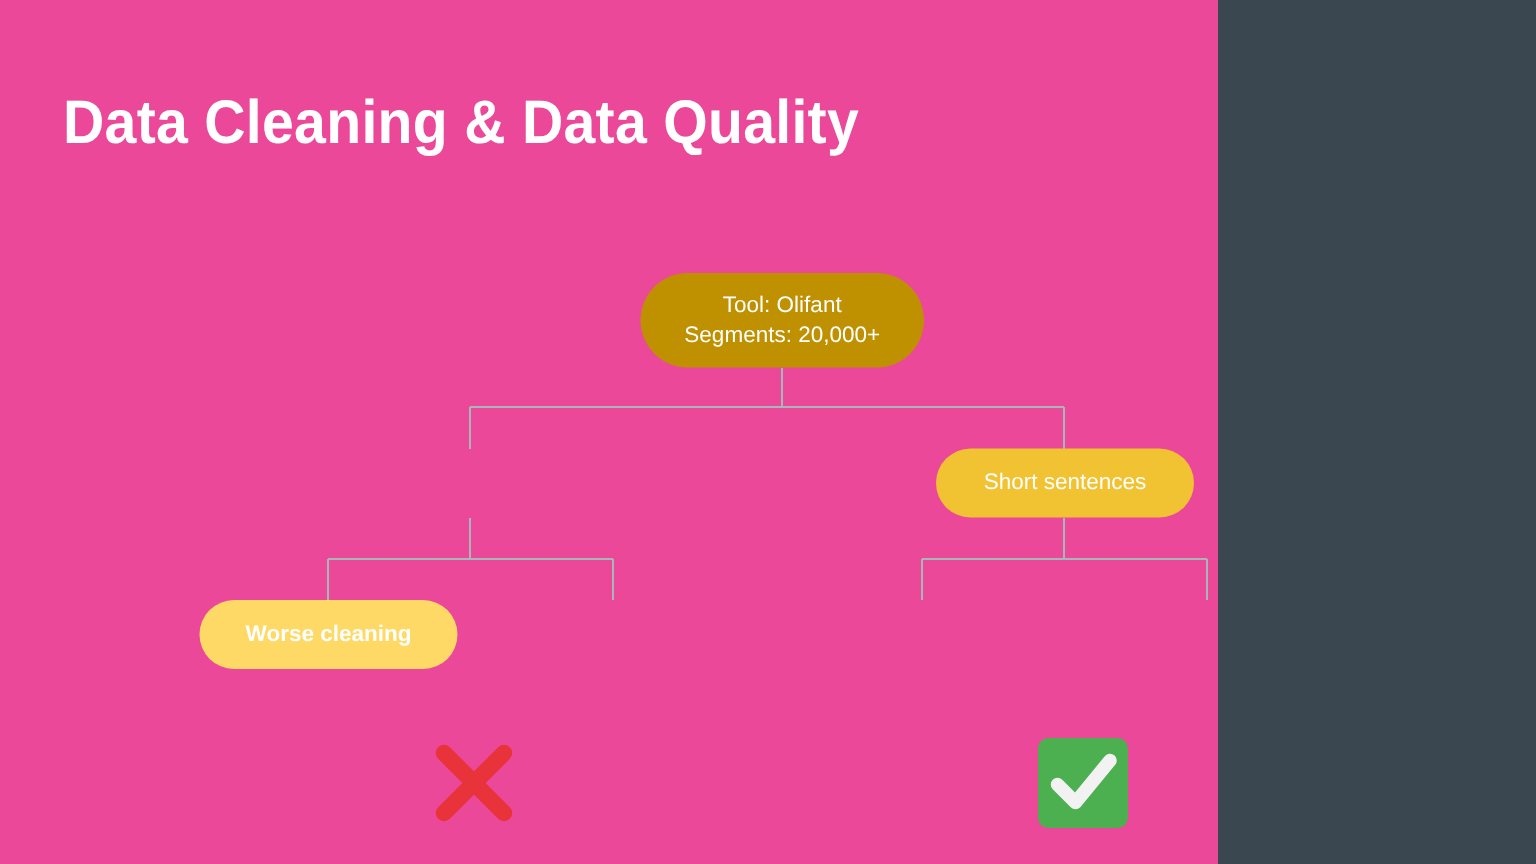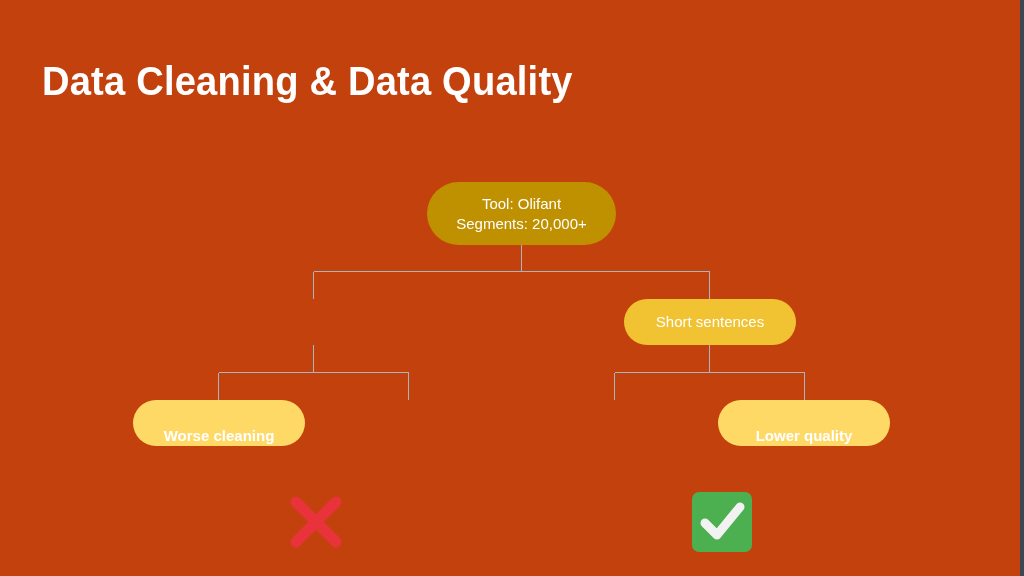--- a/index.html
+++ b/index.html
@@ -11,23 +11,23 @@
     height: 576px;
     background: #3A4750;
     font-family: "Liberation Sans", sans-serif;
     overflow: hidden;
     position: relative;
   }
 
   #slide {
     position: absolute;
     left: 0; top: 0;
-    width: 1020px;
+    width: 812px;
     height: 576px;
-    background: #c2410c;
+    background: #ec4899;
   }
 
   
   #slide-title {
     position: absolute;
     left: 42px;
     top: 56px;
     width: 900px;
     color: #FFFFFF;
     font-family: "Liberation Sans Narrow", "Liberation Sans", sans-serif;
@@ -78,21 +78,20 @@
     background: #F1C232;
     border-radius: 23px;
     font-size: 15px;
     font-weight: normal;
   }
   .node-leaf {
     background: #FFD966;
     border-radius: 23px;
     font-size: 15px;
     font-weight: bold;
-    justify-content: flex-end;
   }
   .node-line { display: block; white-space: nowrap; }
 
   
   .verdict {
     position: absolute;
     width: 64px;
     height: 64px;
   }
   .verdict svg { display: block; width: 64px; height: 64px; }
@@ -137,23 +136,20 @@
     <div class="node node-mid" style="left:624px; top:265px; width:172px; height:46px;">
       <span class="node-line">Short sentences</span>
     </div>
 
     <div class="node node-leaf" style="left:133px; top:366px; width:172px; height:46px;">
       <span class="node-line">Worse cleaning</span>
     </div>
 
 
 
-    <div class="node node-leaf" style="left:718px; top:366px; width:172px; height:46px;">
-      <span class="node-line">Lower quality</span>
-    </div>
 
     <div class="verdict" style="left:284px; top:456px;">
       <svg viewBox="0 0 64 64" xmlns="http://www.w3.org/2000/svg">
         <g stroke="#E8333A" stroke-width="11" stroke-linecap="round">
           <line x1="12" y1="12" x2="52" y2="52"></line>
           <line x1="52" y1="12" x2="12" y2="52"></line>
         </g>
       </svg>
     </div>
 

